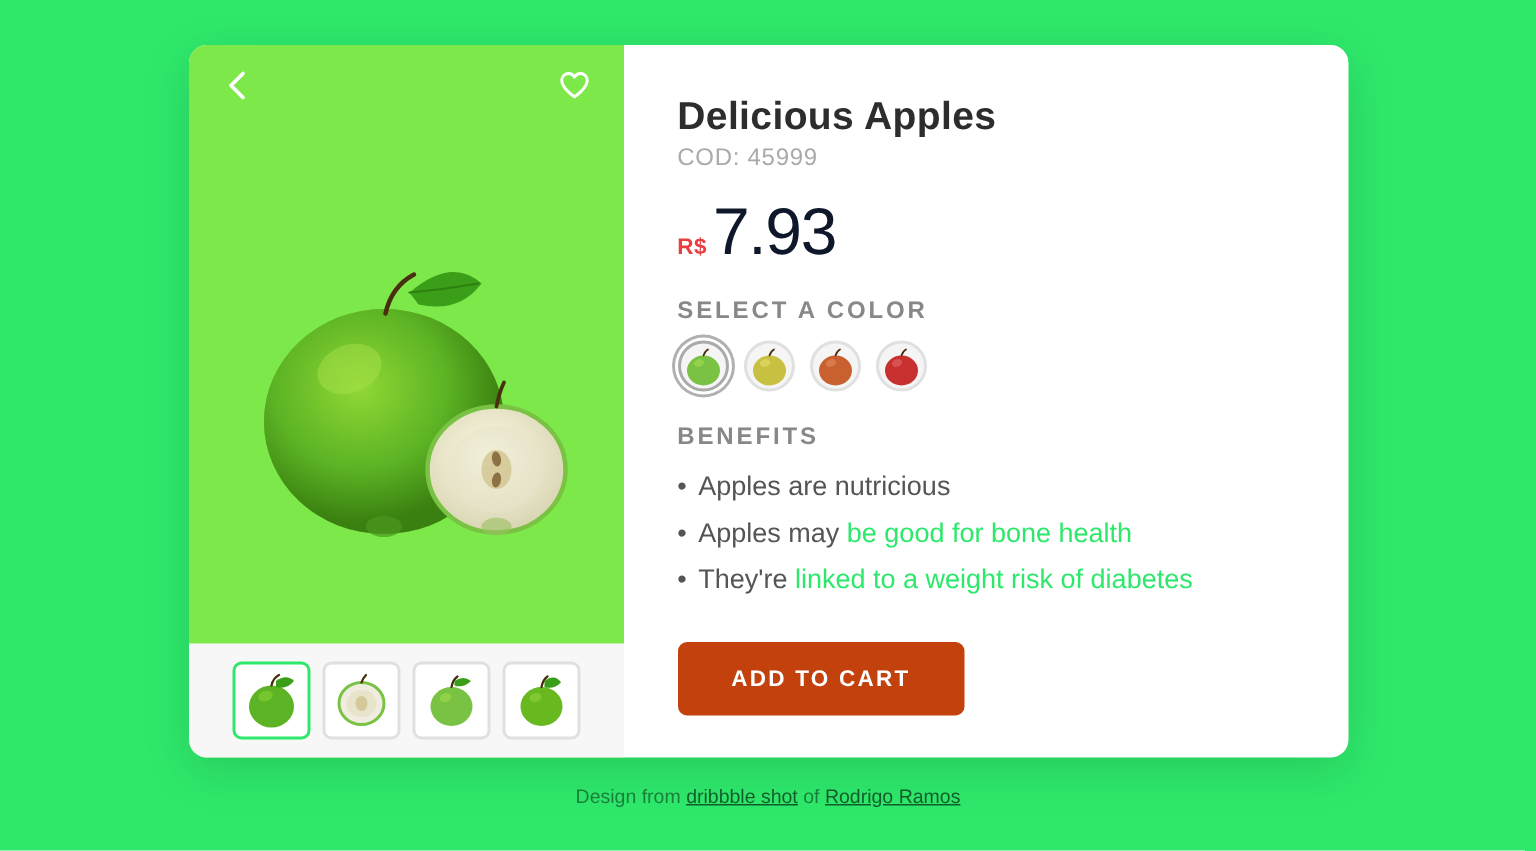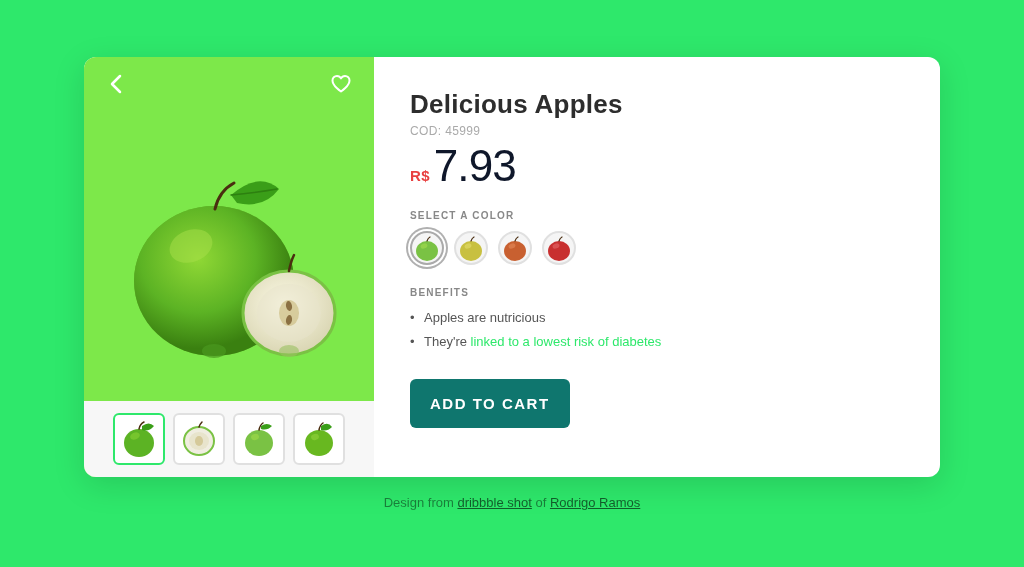--- a/index.html
+++ b/index.html
@@ -13,21 +13,21 @@
       align-items: center;
       justify-content: center;
       font-family: 'Segoe UI', Arial, sans-serif;
       overflow: hidden;
     }
 
     .card {
       display: flex;
       background: #ffffff;
       border-radius: 12px;
-      width: 856px;
+      width: 773px;
       min-height: 420px;
       box-shadow: 0 8px 32px rgba(0,0,0,0.13);
       overflow: hidden;
     }
 
     
     .card-left {
       background: #7de84a;
       width: 290px;
       min-width: 290px;
@@ -107,23 +107,23 @@
 
     .product-title {
       font-size: 26px;
       font-weight: 700;
       color: #2d2d2d;
       margin-bottom: 4px;
       letter-spacing: 0.01em;
     }
 
     .product-cod {
-      font-size: 12px;
+      font-size: 16px;
       color: #aaa;
-      margin-bottom: 6px;
+      margin-bottom: 18px;
       letter-spacing: 0.03em;
     }
 
     .price-row {
       display: flex;
       align-items: baseline;
       gap: 4px;
       margin-bottom: 22px;
     }
 
@@ -136,21 +136,21 @@
 
     .price-value {
       font-size: 44px;
       color: #0f172a;
       font-weight: 300;
       letter-spacing: -0.02em;
       line-height: 1;
     }
 
     .section-label {
-      font-size: 10px;
+      font-size: 16px;
       font-weight: 700;
       color: #888;
       letter-spacing: 0.12em;
       margin-bottom: 10px;
     }
 
     .color-swatches {
       display: flex;
       gap: 10px;
       margin-bottom: 22px;
@@ -176,46 +176,46 @@
     .benefits-section {
       margin-bottom: 24px;
     }
 
     .benefits-list {
       list-style: none;
       padding: 0;
     }
 
     .benefits-list li {
-      font-size: 13px;
+      font-size: 18px;
       color: #555;
       margin-bottom: 4px;
       padding-left: 14px;
       position: relative;
       line-height: 1.5;
     }
 
     .benefits-list li::before {
       content: '•';
       position: absolute;
       left: 0;
       color: #555;
     }
 
     .benefits-list li span.highlight {
       color: #2ee86b;
       font-weight: 500;
     }
 
     .add-to-cart-btn {
-      background: #0f766e;
+      background: #c2410c;
       color: #fff;
       border: none;
       border-radius: 6px;
-      padding: 16px 20px;
+      padding: 16px 36px;
       font-size: 15px;
       font-weight: 700;
       letter-spacing: 0.10em;
       cursor: pointer;
       align-self: flex-start;
       transition: background 0.2s;
     }
 
     .footer-credit {
       margin-top: 18px;
@@ -382,21 +382,22 @@
           <ellipse cx="11" cy="12" rx="3.5" ry="2.5" fill="#e87070" opacity="0.55" transform="rotate(-20 11 12)"></ellipse>
           <path d="M14 7 Q15 4 17 3" stroke="#4a2e10" stroke-width="1.2" fill="none" stroke-linecap="round"></path>
         </svg>
       </div>
     </div>
 
     <div class="benefits-section">
       <div class="section-label">BENEFITS</div>
       <ul class="benefits-list">
         <li>Apples are nutricious</li>
-        <li>They're <span class="highlight">linked to a lowest risk of diabetes</span></li>
+        <li>Apples may <span class="highlight">be good for bone health</span></li>
+        <li>They're <span class="highlight">linked to a weight risk of diabetes</span></li>
       </ul>
     </div>
 
     <button class="add-to-cart-btn">ADD TO CART</button>
   </div>
 </div>
 
 <div class="footer-credit">
   <span>Design from </span><a href="#">dribbble shot</a><span> of </span><a href="#">Rodrigo Ramos</a>
 </div>

